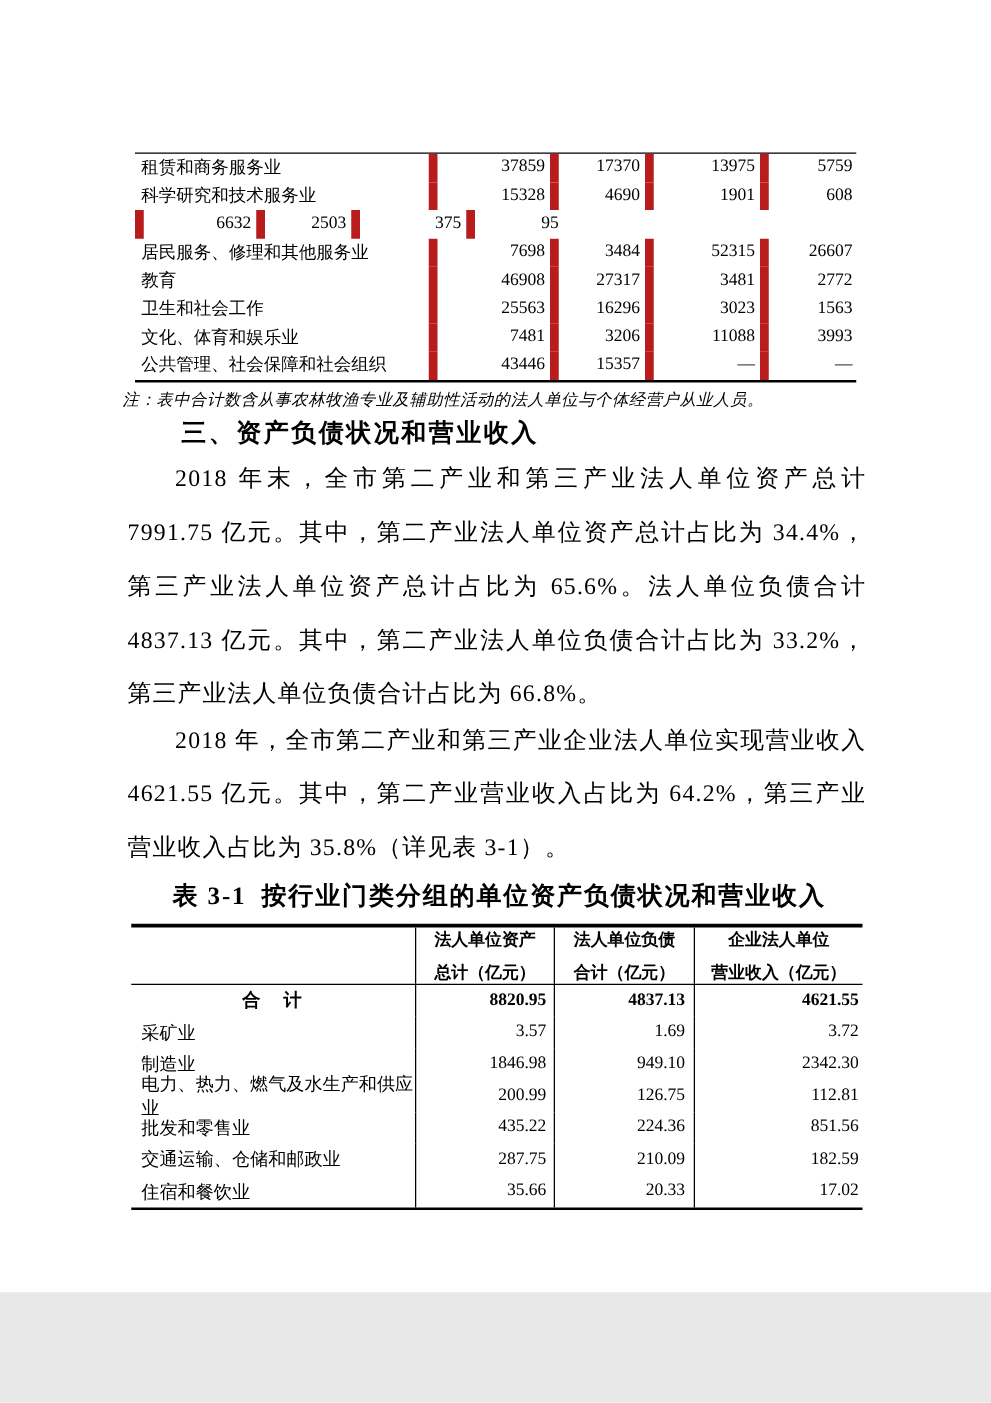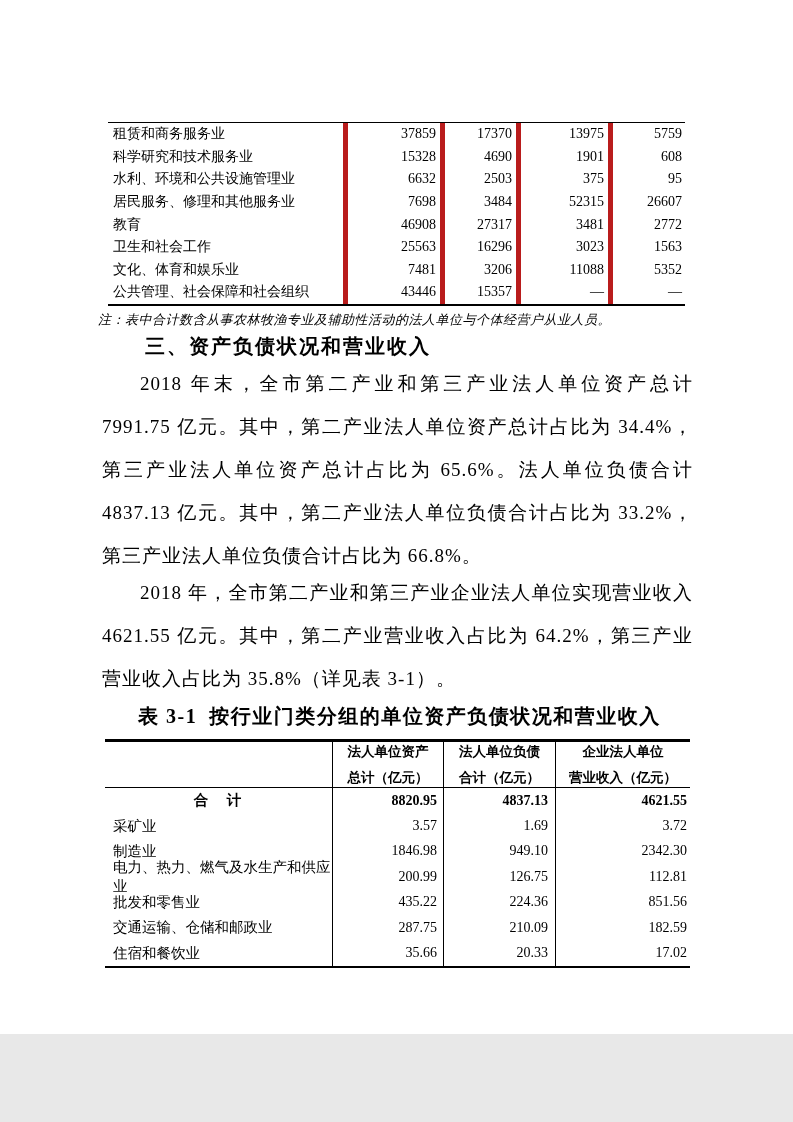--- a/index.html
+++ b/index.html
@@ -7,21 +7,21 @@
     position:relative;width:793px;height:1034px;background:#ffffff;
     color:#000;font-family:"Liberation Serif","DejaVu Serif",serif;
     margin:0 auto;overflow:hidden;
   }
   
   .t1{position:absolute;left:108px;top:122px;width:577px;
       border-top:1px solid #000;border-bottom:2.5px solid #000;}
   .t1-row{display:flex;height:22.6px;align-items:center;font-size:14px;}
   .t1-row > div{box-sizing:border-box;height:100%;display:flex;align-items:center;}
   .t1-name{width:235px;padding-left:5px;}
-  .t1-c{border-left:5px solid #b91c1c;justify-content:flex-end;padding-right:4px;}
+  .t1-c{border-left:7px solid #b91c1c;justify-content:flex-end;padding-right:4px;}
   .t1-c2{width:97px;}
   .t1-c3{width:76px;}
   .t1-c4{width:92px;}
   .t1-c5{width:77px;padding-right:3px;}
   
   .note{position:absolute;left:98px;top:311px;font-size:13px;font-style:italic;
         letter-spacing:.5px;white-space:nowrap;}
   
   .heading{position:absolute;left:145px;top:333px;font-size:20px;font-weight:bold;
            font-family:"Liberation Sans","DejaVu Sans",sans-serif;letter-spacing:2px;}
@@ -74,21 +74,20 @@
       <div class="t1-c t1-c5">5759</div>
     </div>
     <div class="t1-row">
       <div class="t1-name">科学研究和技术服务业</div>
       <div class="t1-c t1-c2">15328</div>
       <div class="t1-c t1-c3">4690</div>
       <div class="t1-c t1-c4">1901</div>
       <div class="t1-c t1-c5">608</div>
     </div>
     <div class="t1-row">
-      <div class="t1-name">水利、环境和公共设施管理业</div>
       <div class="t1-c t1-c2">6632</div>
       <div class="t1-c t1-c3">2503</div>
       <div class="t1-c t1-c4">375</div>
       <div class="t1-c t1-c5">95</div>
     </div>
     <div class="t1-row">
       <div class="t1-name">居民服务、修理和其他服务业</div>
       <div class="t1-c t1-c2">7698</div>
       <div class="t1-c t1-c3">3484</div>
       <div class="t1-c t1-c4">52315</div>
@@ -106,21 +105,21 @@
       <div class="t1-c t1-c2">25563</div>
       <div class="t1-c t1-c3">16296</div>
       <div class="t1-c t1-c4">3023</div>
       <div class="t1-c t1-c5">1563</div>
     </div>
     <div class="t1-row">
       <div class="t1-name">文化、体育和娱乐业</div>
       <div class="t1-c t1-c2">7481</div>
       <div class="t1-c t1-c3">3206</div>
       <div class="t1-c t1-c4">11088</div>
-      <div class="t1-c t1-c5">5352</div>
+      <div class="t1-c t1-c5">3993</div>
     </div>
     <div class="t1-row">
       <div class="t1-name">公共管理、社会保障和社会组织</div>
       <div class="t1-c t1-c2">43446</div>
       <div class="t1-c t1-c3">15357</div>
       <div class="t1-c t1-c4">—</div>
       <div class="t1-c t1-c5">—</div>
     </div>
   </div>
 

